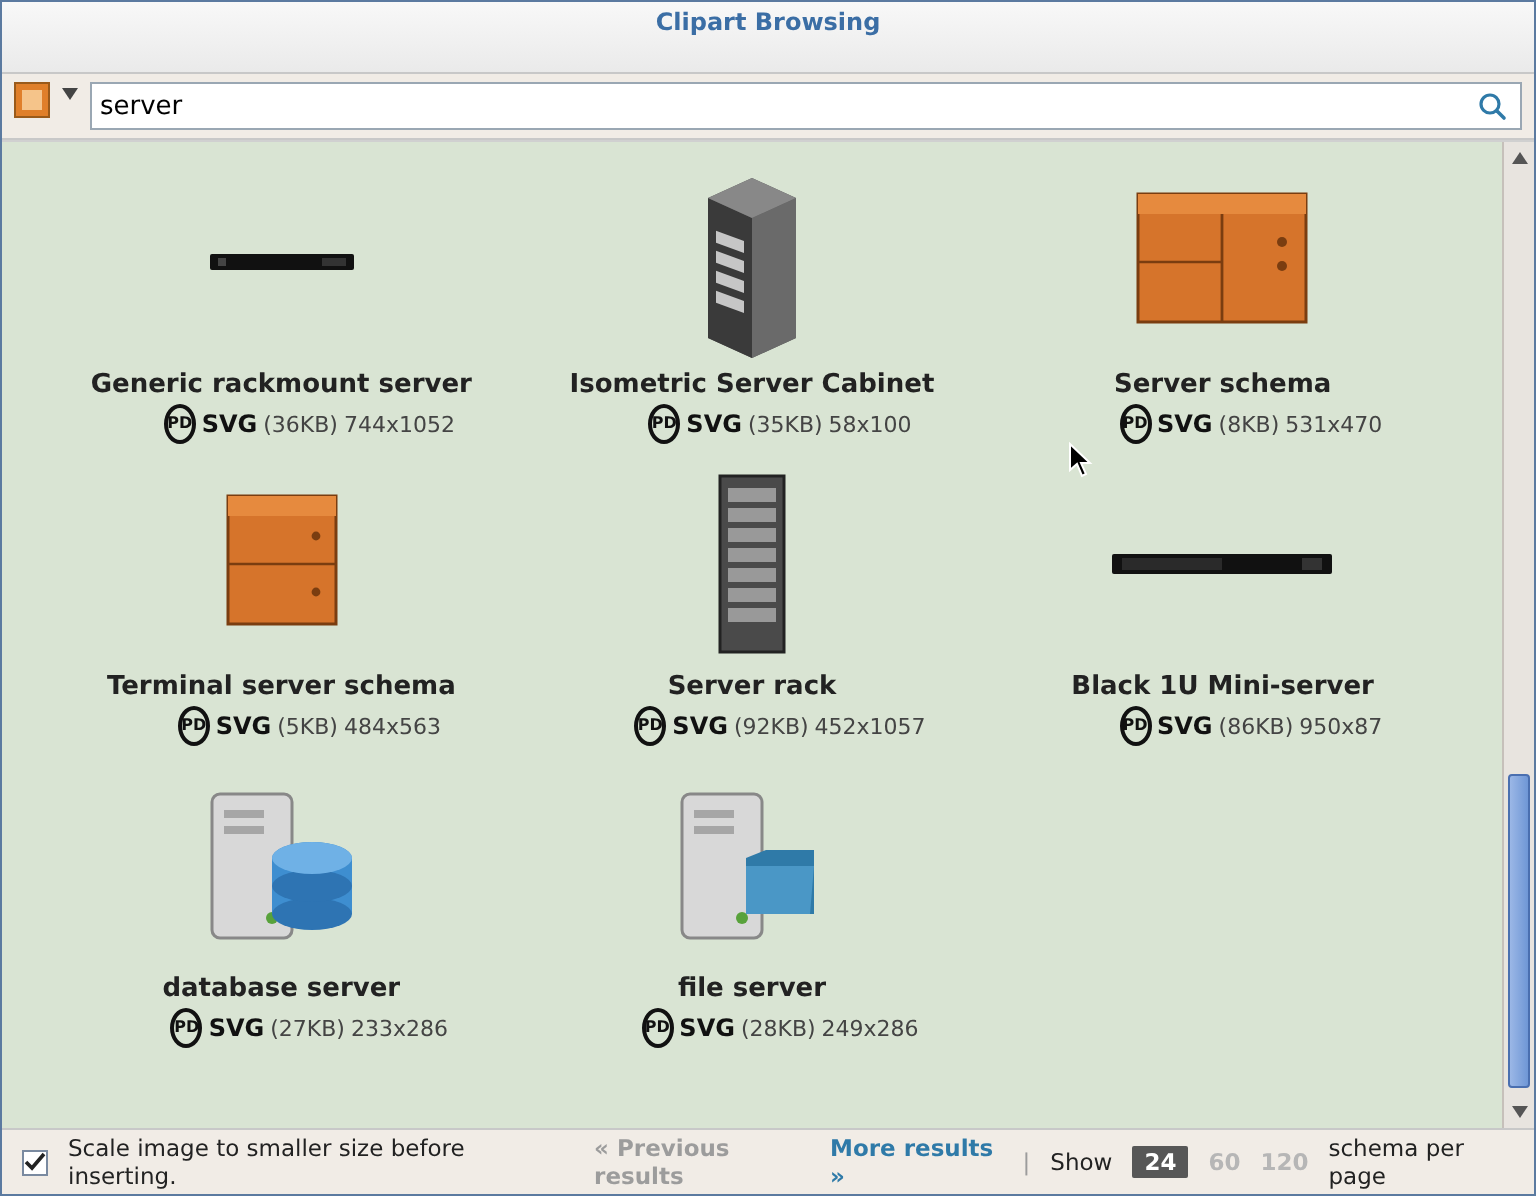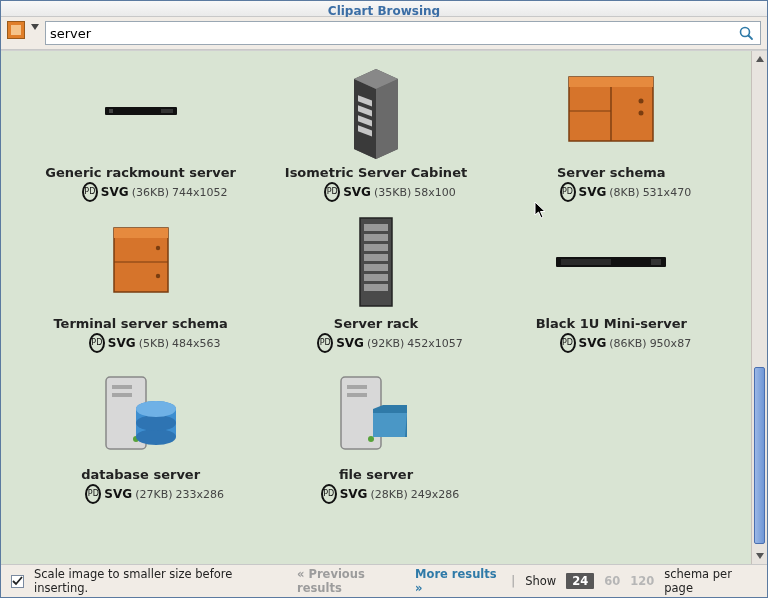--- a/index.html
+++ b/index.html
@@ -1,38 +1,38 @@
 <!DOCTYPE html>
 <html><head>
 <meta charset="utf-8">
 <style>
   * { box-sizing: border-box; margin: 0; padding: 0; }
   html, body { width: 768px; height: 598px; font-family: "DejaVu Sans", Arial, sans-serif; font-size: 12px; background: #dfdcd8; color: #222; }
   .window { width: 768px; height: 598px; border: 1px solid #5b7aa0; background: #eee; display: flex; flex-direction: column; }
-  .titlebar { height: 16px; line-height: 20px; text-align: center; background: linear-gradient(#f8f8f8,#eaeaea); border-bottom: 1px solid #c8c8c8; color: #3b6ea5; font-weight: bold; font-size: 12px; }
+  .titlebar { height: 36px; line-height: 20px; text-align: center; background: linear-gradient(#f8f8f8,#eaeaea); border-bottom: 1px solid #c8c8c8; color: #3b6ea5; font-weight: bold; font-size: 12px; }
   .toolbar { display: flex; align-items: flex-start; gap: 4px; padding: 4px 6px; background: #f1ece6; border-bottom: 1px solid #c8c8c8; }
   .dd-icon { width: 18px; height: 18px; background: #e07f2a; border: 1px solid #9a5a1a; position: relative; }
   .dd-icon::after { content:""; position:absolute; inset:3px; background: #f5c48a; }
   .dd-arrow { width: 12px; height: 12px; display:flex; align-items:center; justify-content:center; }
   .dd-arrow svg { display:block; }
   .search-wrap { flex: 1; height: 24px; background: #fff; border: 1px solid #9aa7b3; display: flex; align-items: center; padding: 0 4px; }
   .search-input { flex:1; border:none; outline:none; font-size:13px; font-family: inherit; background: transparent; }
   .search-btn { width:20px; display:flex; align-items:center; justify-content:center; cursor:pointer; }
   .content-wrap { flex:1; display:flex; border-top: 1px solid #d0d0d0; overflow:hidden; }
   .canvas { flex:1; background: #d9e4d3; padding: 10px 0 6px 0; overflow:hidden; position:relative; }
   .scrollbar { width:16px; background:#e8e4df; display:flex; flex-direction:column; border-left:1px solid #c6c0ba; }
   .sb-btn { height:16px; display:flex; align-items:center; justify-content:center; }
   .sb-track { flex:1; position:relative; }
   .sb-thumb { position:absolute; left:2px; right:2px; top:300px; bottom:4px; background: linear-gradient(90deg,#9bb7e6,#6f97d6); border:1px solid #4a6fb0; border-radius:2px; }
   .grid { display:grid; grid-template-columns: repeat(3, 1fr); column-gap: 0; row-gap: 10px; padding: 0 22px; }
   .item { display:flex; flex-direction:column; align-items:center; }
   .thumb { width: 180px; height: 100px; display:flex; align-items:center; justify-content:center; position:relative; }
   .title { font-weight:bold; font-size:13px; margin-top:4px; text-align:right; }
   .meta { margin-top:2px; font-size:11px; color:#111; display:flex; align-items:center; gap:3px; }
-  .pd { width:16px; height:20px; border:2px solid #111; border-radius:50%; display:inline-flex; align-items:center; justify-content:center; font-size:8px; font-weight:normal; line-height:1;margin-left:28px; }
+  .pd { width:16px; height:20px; border:2px solid #111; border-radius:50%; display:inline-flex; align-items:center; justify-content:center; font-size:8px; font-weight:bold; line-height:1;margin-left:28px; }
   .svgtag { font-weight:bold; font-size:12px; }
   .size, .dims { color:#444; }
   .footer { height: 30px; display:flex; align-items:center; gap:10px; padding: 16px 10px; background:#f1ece6; border-top:1px solid #c8c8c8; font-size:11.5px; }
   .cb { width:13px; height:13px; border:1px solid #7a8aa0; background:#fff; display:inline-flex; align-items:center; justify-content:center; }
   .cb svg { display:block; }
   .footer .spacer { width:6px; }
   .link-disabled { color:#9c9c9c; font-weight:bold; }
   .link-active { color:#2f7aa8; font-weight:bold; cursor:pointer; }
   .divider { color:#9c9c9c; }
   .pill { background:#575757; color:#fff; padding:1px 6px; font-weight:bold; border-radius:1px; }

